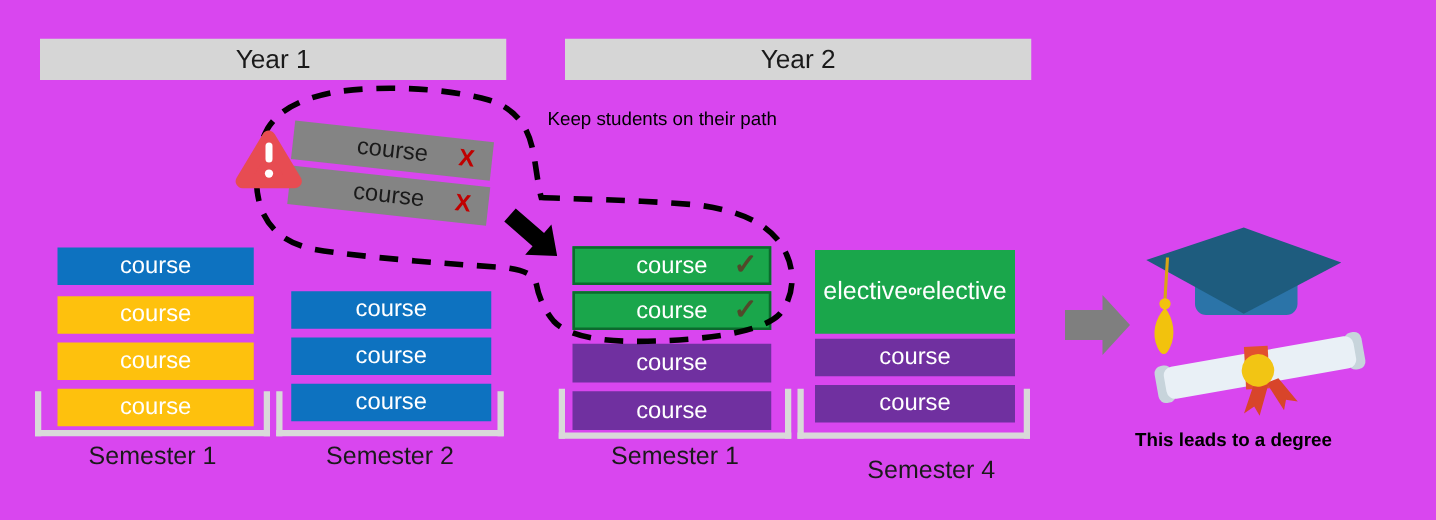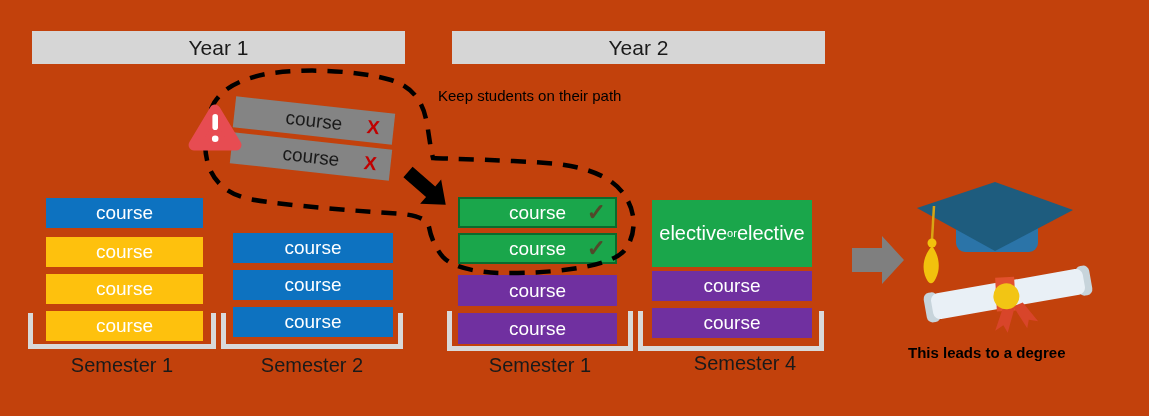--- a/index.html
+++ b/index.html
@@ -1,17 +1,17 @@
 <!DOCTYPE html>
 <html><head>
 <meta charset="utf-8">
 <style>
   html,body{margin:0;padding:0;background:#ffffff;}
   .canvas{
-    position:relative;width:1149px;height:416px;background:#c2410c;overflow:hidden;
+    position:relative;width:1149px;height:416px;background:#d946ef;overflow:hidden;
     font-family:"Liberation Sans", sans-serif;
   }
   .year-bar{
     position:absolute;height:33px;background:#d6d6d6;
     display:flex;align-items:center;justify-content:center;
     font-size:21px;color:#1a1a1a;
   }
   .annotation{
     position:absolute;font-size:15px;font-weight:normal;color:#000;white-space:nowrap;
   }
@@ -31,21 +31,21 @@
   }
   .xmark{
     position:absolute;right:14px;top:50%;transform:translateY(-52%);
     color:#c00000;font-size:19px;font-weight:bold;line-height:1;
   }
   .elective-block{
     position:absolute;display:flex;flex-direction:row;align-items:center;justify-content:center;
     color:#ffffff;box-sizing:border-box;
   }
   .elective-block .big{font-size:20px;line-height:19px;}
-  .elective-block .small{font-size:11px;line-height:11px;}
+  .elective-block .small{font-size:11px;line-height:11px;font-weight:bold;}
   .bracket{
     position:absolute;box-sizing:border-box;
     border-left:5px solid #d9d9d9;border-right:5px solid #d9d9d9;border-bottom:5px solid #d9d9d9;
   }
   .sem-label{
     position:absolute;font-size:20px;color:#1a1a1a;text-align:center;white-space:nowrap;
   }
   .caption{
     position:absolute;font-size:15px;font-weight:bold;color:#000;text-align:left;
   }
@@ -125,21 +125,21 @@
     </div>
 
   <div class="bracket" style="left:28px;top:313px;width:188px;height:36px;"></div>
   <div class="bracket" style="left:221px;top:313px;width:182px;height:36px;"></div>
   <div class="bracket" style="left:447px;top:311px;width:186px;height:40px;"></div>
   <div class="bracket" style="left:638px;top:311px;width:186px;height:40px;"></div>
 
   <div class="sem-label" style="left:28px;top:354px;width:188px;">Semester 1</div>
   <div class="sem-label" style="left:221px;top:354px;width:182px;">Semester 2</div>
   <div class="sem-label" style="left:447px;top:354px;width:186px;">Semester 1</div>
-  <div class="sem-label" style="left:645px;top:352px;width:200px;">Semester 4</div>
+  <div class="sem-label" style="left:645px;top:365px;width:200px;">Semester 4</div>
 
   <div class="caption" style="left:908px;top:344px;width:204px;">This leads to a degree</div>
 
   <svg class="overlay" width="1149" height="416" viewBox="0 0 1149 416">
 
     <path d="M 433 158
          C 450 159 515 160 558 164
          C 596 169 618 181 628 201
          C 636 216 636 236 624 251
          C 611 265 568 272 518 273

